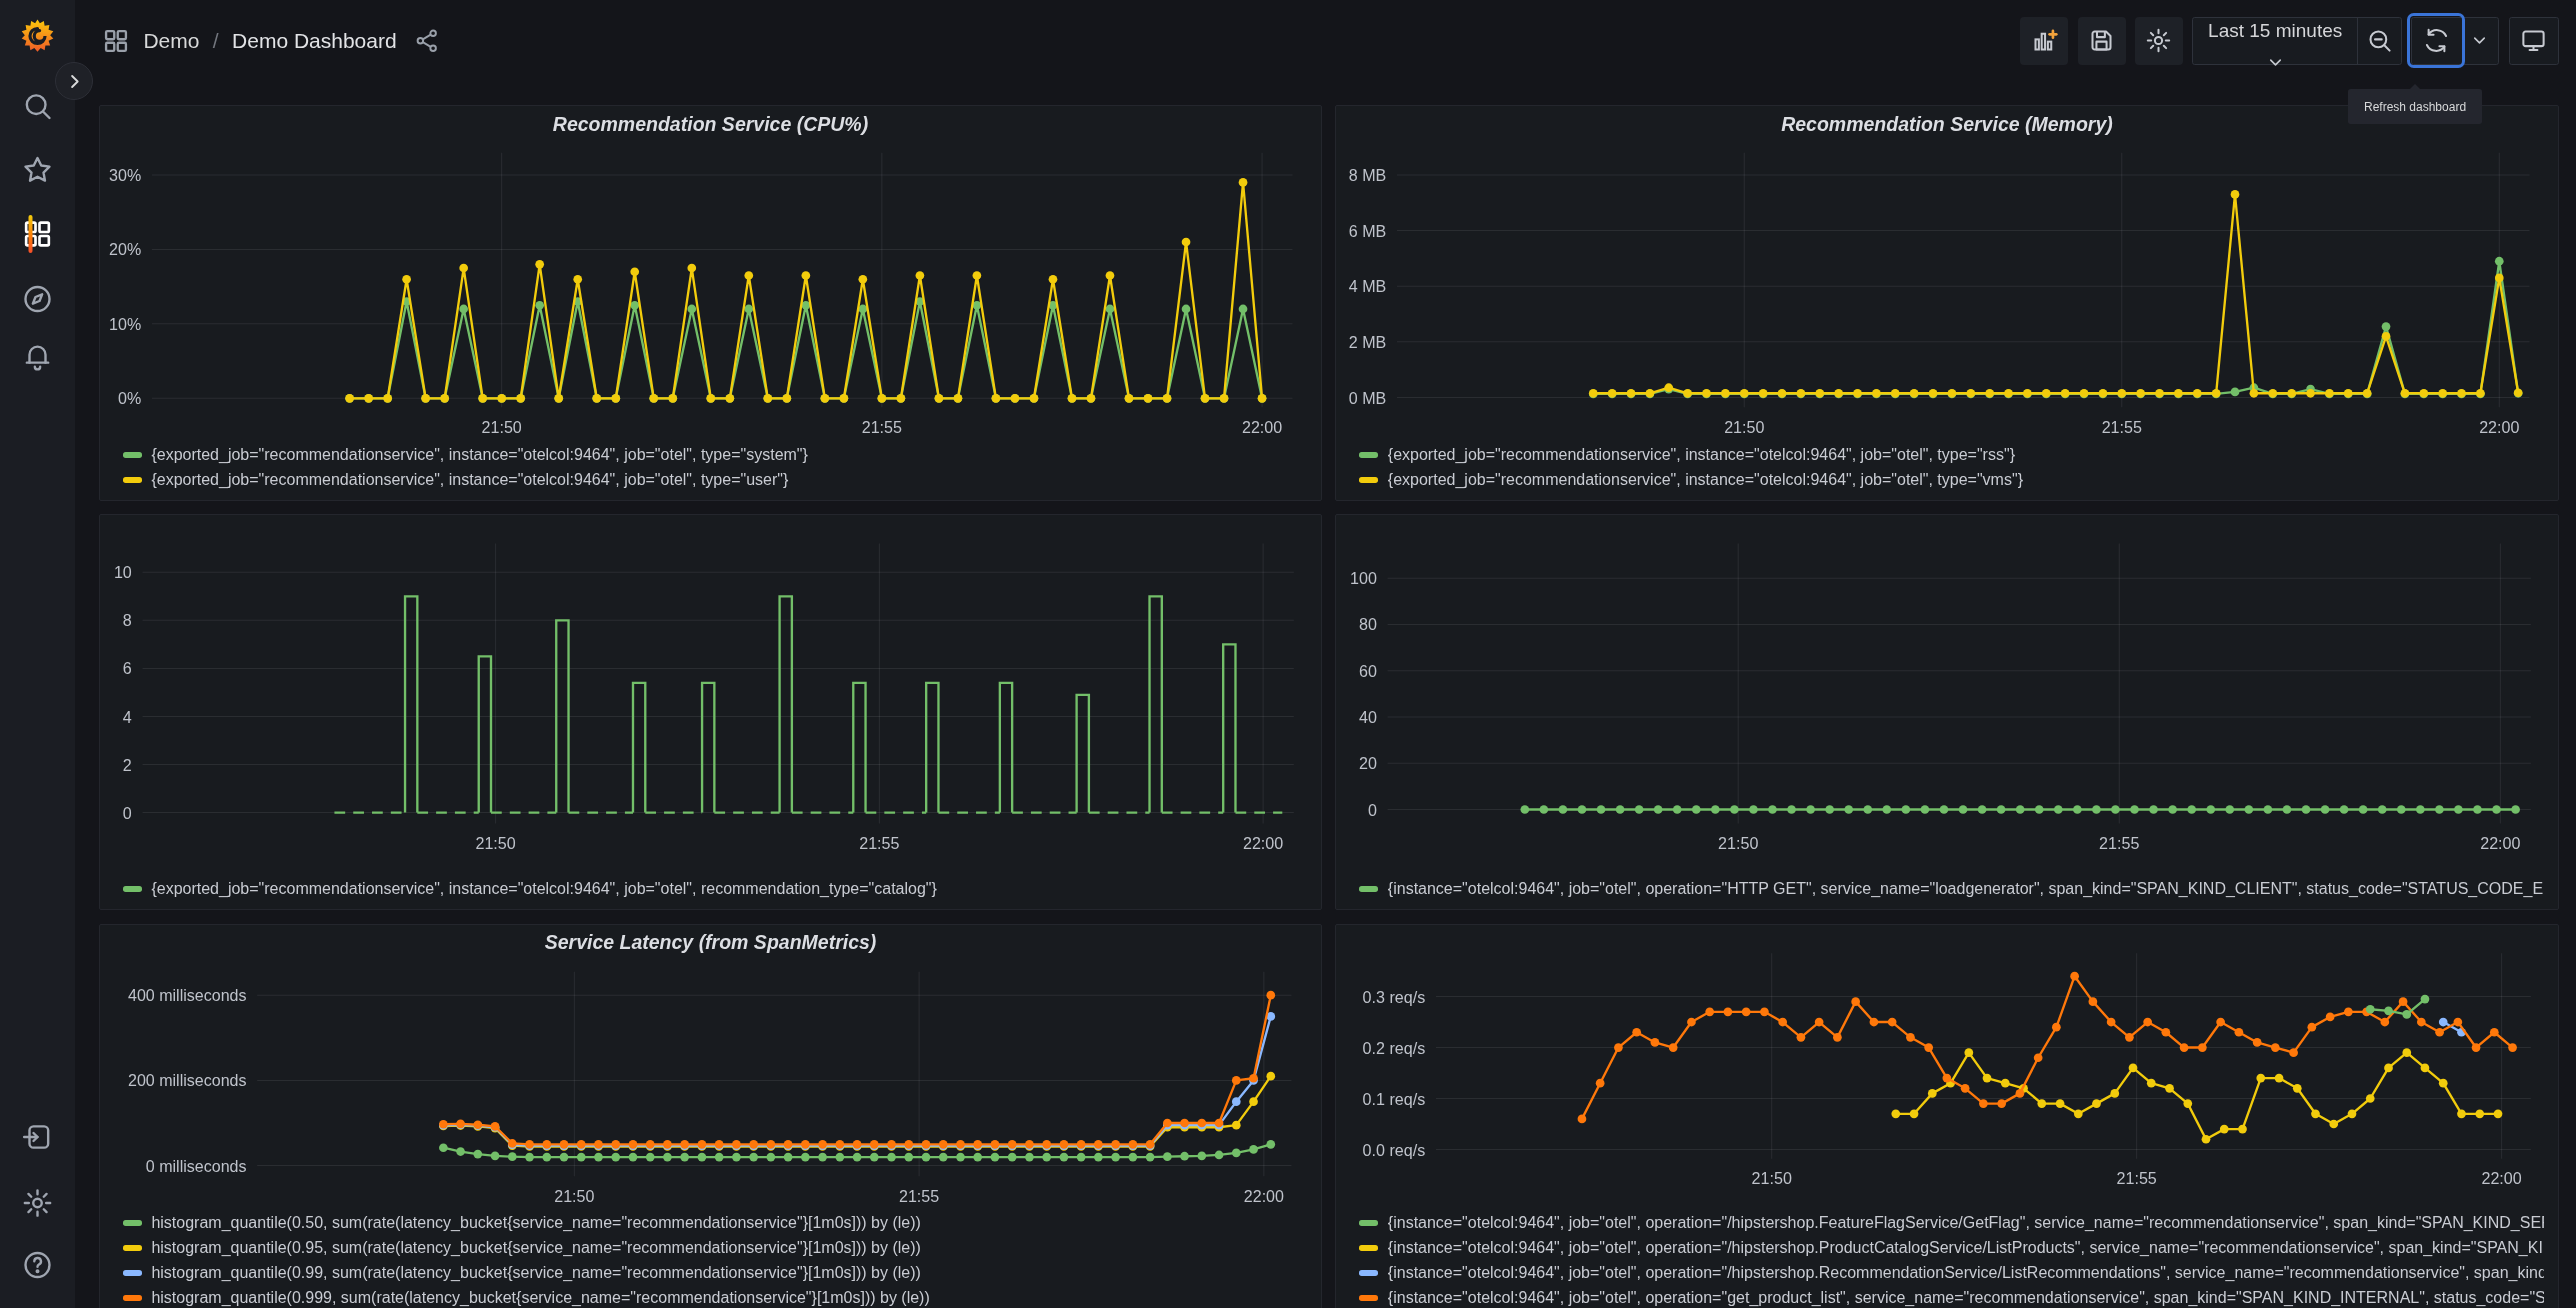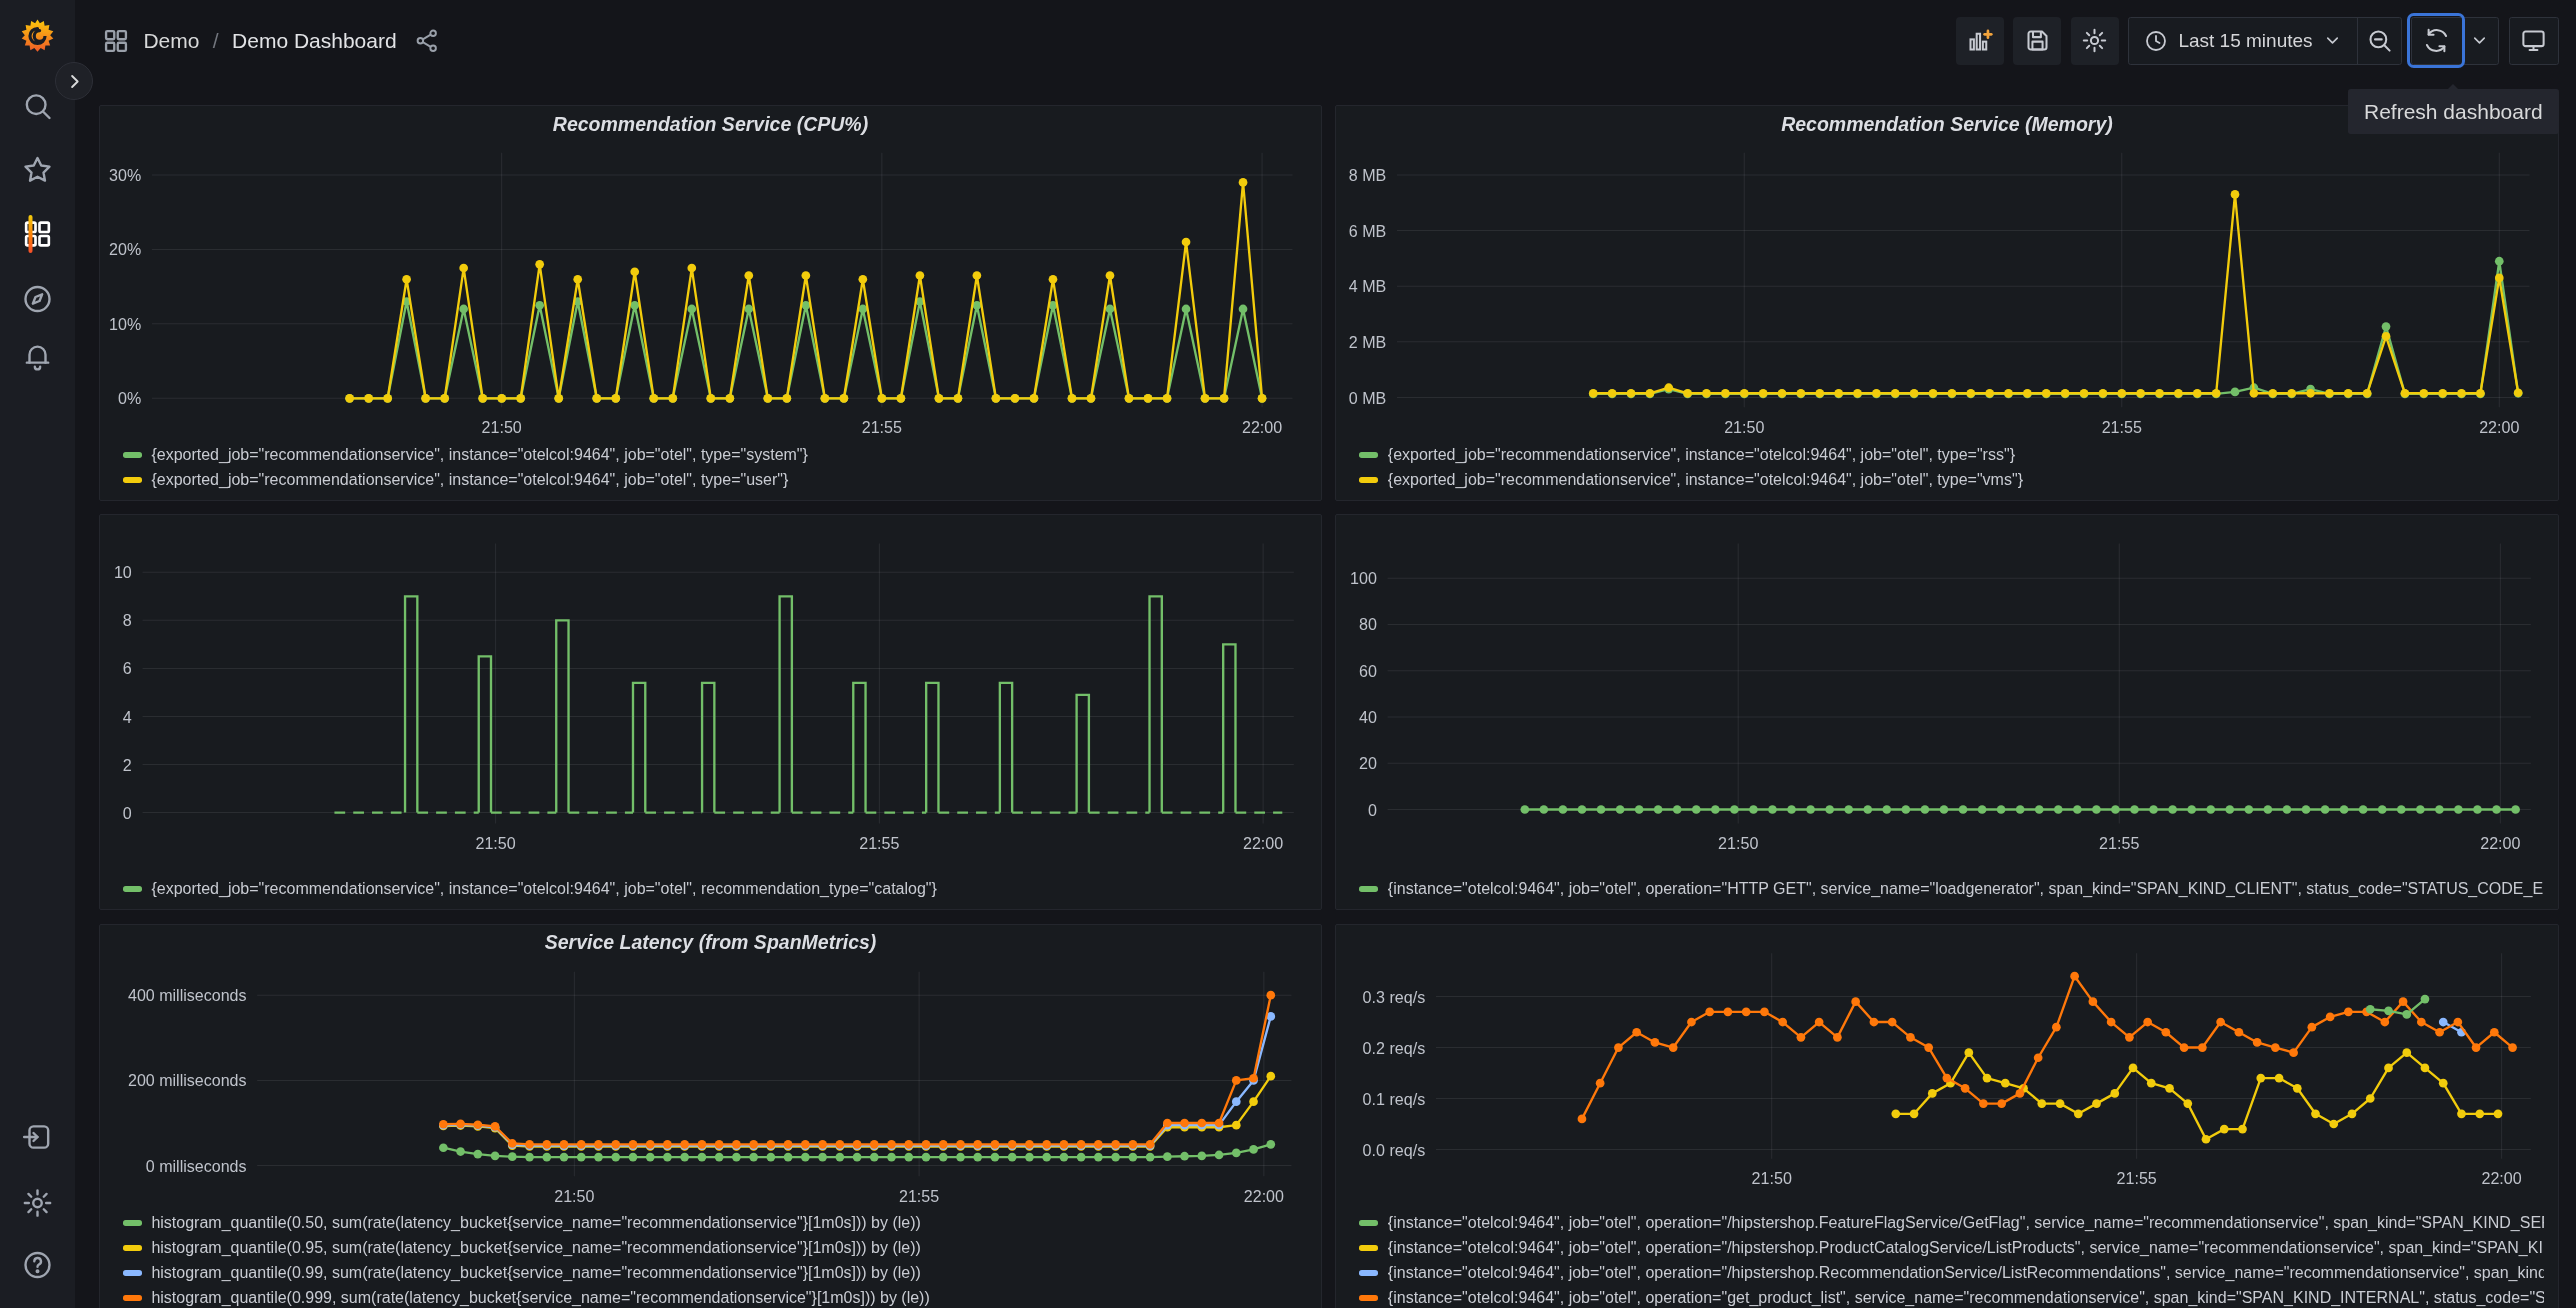--- a/index.html
+++ b/index.html
@@ -33,31 +33,31 @@
   .crumb-sep{color:#73767e;}
   .crumb-title{color:#e2e3e6;}
   .share-icon{color:#9aa0aa;display:flex;margin-left:4px;cursor:pointer;}
   .share-icon svg{width:25.5px;height:25.5px;}
   .toolbar{display:flex;align-items:center;gap:9.4px;}
   .tb-btn{height:48px;min-width:48px;border-radius:4px;background:#1e2127;display:flex;
     align-items:center;justify-content:center;color:#c7cad1;cursor:pointer;box-sizing:border-box;}
   .tb-btn svg{width:27px;height:27px;}
   .tb-group{display:flex;align-items:stretch;border:0.7px solid #2e323b;border-radius:2.7px;
     background:#181b20;height:48px;box-sizing:border-box;}
-  .tb-group .tb-btn{background:transparent;height:100%;border-radius:0;}
+  .tb-group .tb-btn{background:transparent;height:100%;border-radius:0;flex-direction:column;}
   .tb-group .divider{width:0.7px;background:#2e323b;}
   .timepicker{display:flex;align-items:center;gap:10.7px;padding:0 14.8px;color:#d5d6d9;
     font-size:19px;cursor:pointer;}
   .timepicker svg{width:24px;height:24px;color:#c7cad1;}
   .timepicker .chev svg{width:19px;height:19px;}
   .refresh-btn{position:relative;}
   .focus-ring{position:absolute;inset:-4.7px;border:3.4px solid #3a74d8;border-radius:6.7px;pointer-events:none;}
   .caret-btn{min-width:38px;}
   .tooltip{position:absolute;top:89px;left:2348px;background:#24262e;color:#d8d9da;
-    font-size:21px;padding:10.7px 16px;border-radius:2.7px;z-index:20;white-space:nowrap;}
+    font-size:12px;padding:10.7px 16px;border-radius:2.7px;z-index:20;white-space:nowrap;}
   .tooltip:before{content:"";position:absolute;top:-13.4px;left:50%;margin-left:-8px;
     border:8px solid transparent;border-bottom-color:#24262e;}
   
   .content{position:absolute;left:75px;top:81px;right:0;bottom:0;
     padding:24px 17.5px 0 24px;box-sizing:border-box;
     display:grid;grid-template-columns:1fr 1fr;grid-auto-rows:396px;gap:13.4px;}
   .panel{background:#181b1f;border:0.7px solid #24262d;border-radius:2px;
     display:flex;flex-direction:column;overflow:hidden;box-sizing:border-box;}
   .panel-header{height:36px;flex:none;display:flex;align-items:center;justify-content:center;cursor:pointer;}
   .panel-title{font-size:19.5px;font-weight:600;color:#dcdee3;font-style:italic;}

